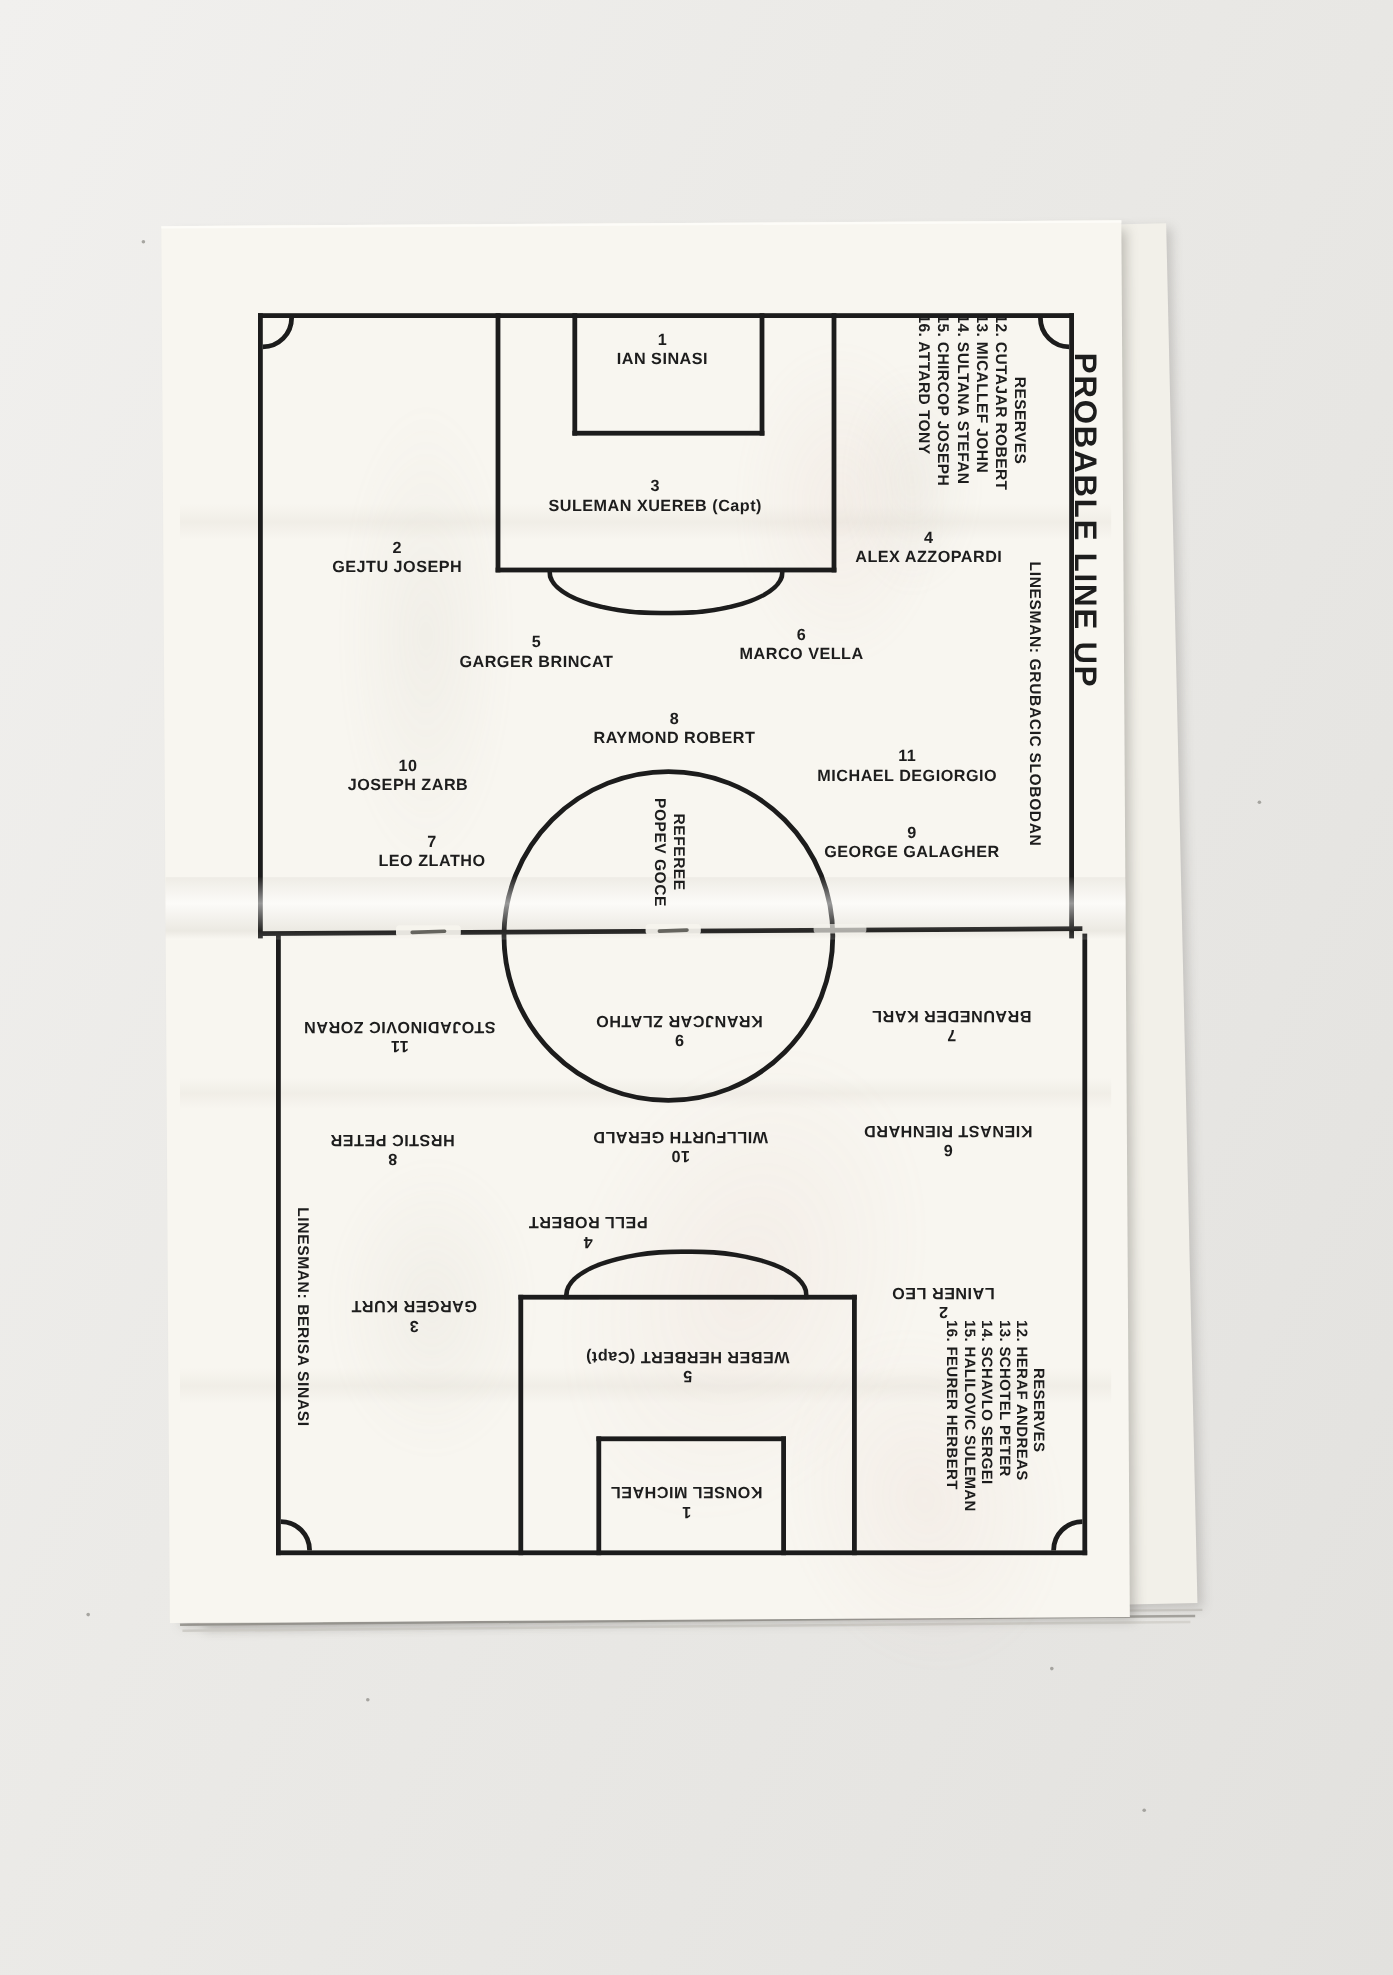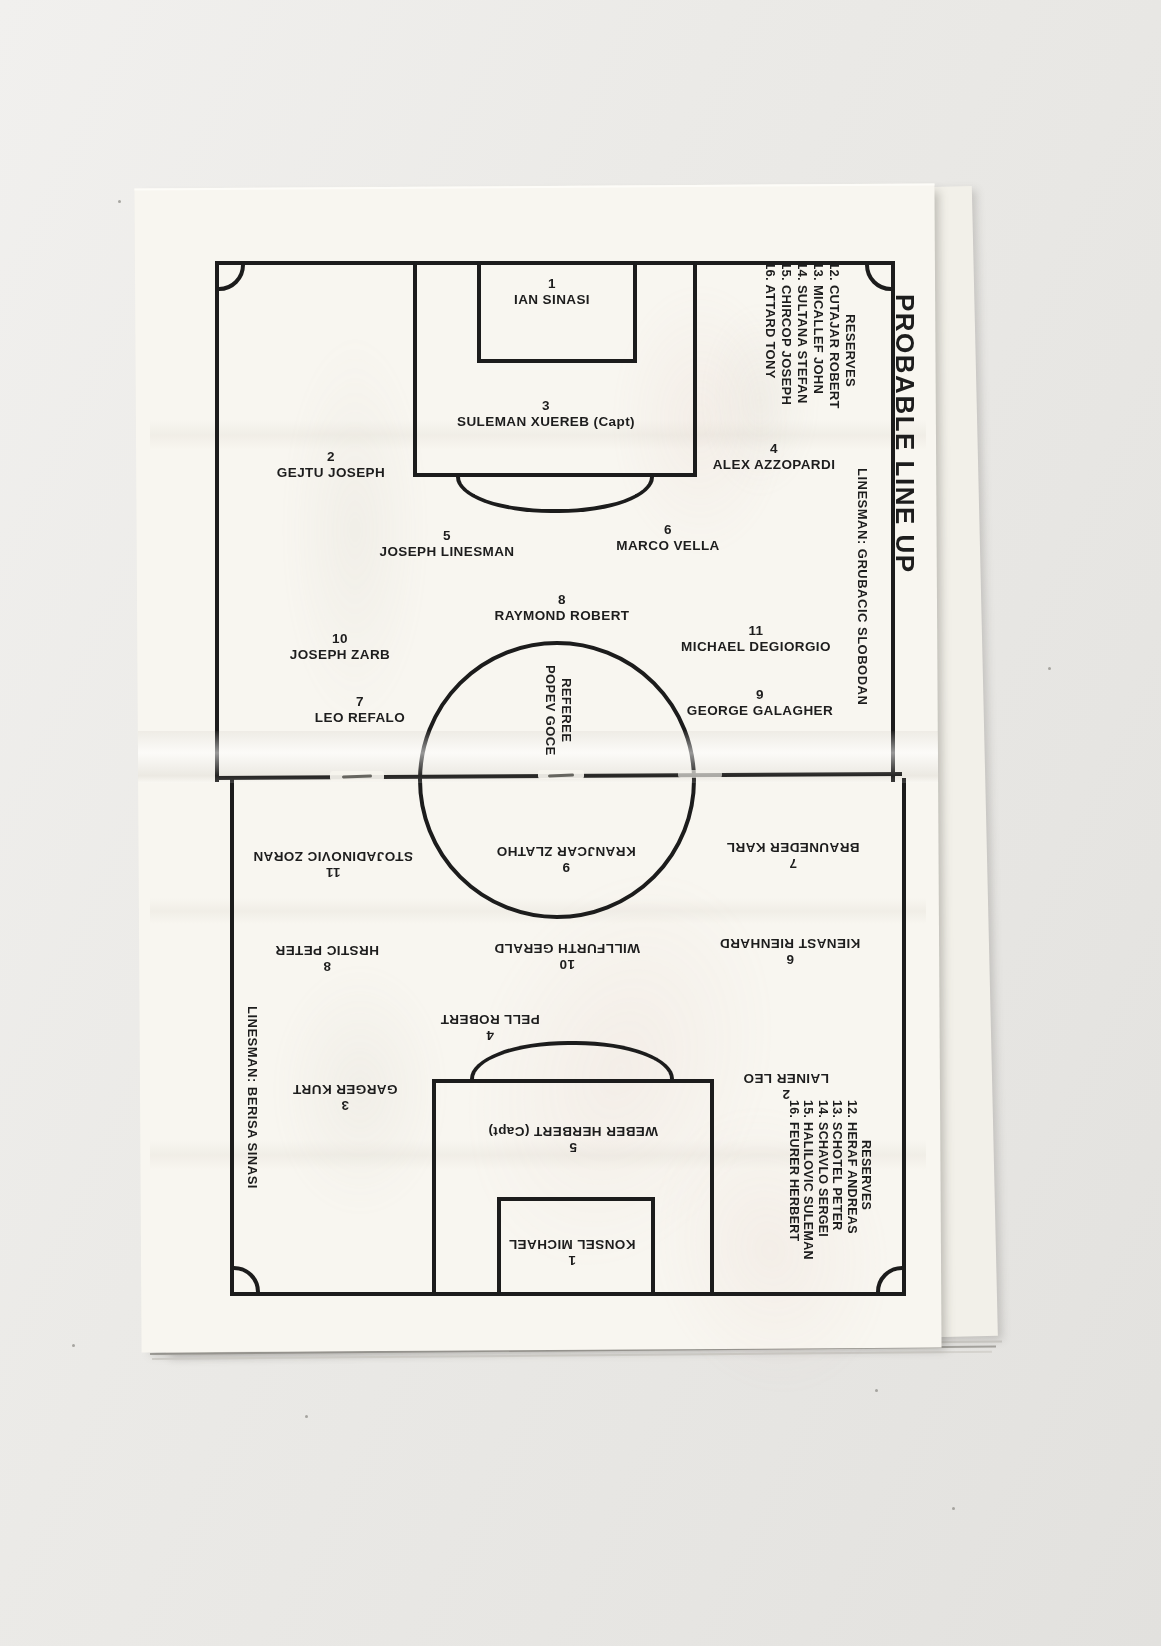--- a/index.html
+++ b/index.html
@@ -137,26 +137,26 @@
       </div>
     <div class="vtext" id="referee">
       <div>REFEREE</div>
       <div>POPEV GOCE</div>
     </div>
     <div id="home-players">
         <div class="player" style="left: 552px; top: 291px;"><span class="num">1</span><span class="pname">IAN SINASI</span></div>
         <div class="player" style="left: 546px; top: 413px;"><span class="num">3</span><span class="pname">SULEMAN XUEREB (Capt)</span></div>
         <div class="player" style="left: 331px; top: 464px;"><span class="num">2</span><span class="pname">GEJTU JOSEPH</span></div>
         <div class="player" style="left: 774px; top: 456px;"><span class="num">4</span><span class="pname">ALEX AZZOPARDI</span></div>
-        <div class="player" style="left: 447px; top: 543px;"><span class="num">5</span><span class="pname">JOSEPH LINESMAN</span></div>
+        <div class="player" style="left: 447px; top: 543px;"><span class="num">5</span><span class="pname">GARGER BRINCAT</span></div>
         <div class="player" style="left: 668px; top: 537px;"><span class="num">6</span><span class="pname">MARCO VELLA</span></div>
         <div class="player" style="left: 562px; top: 607px;"><span class="num">8</span><span class="pname">RAYMOND ROBERT</span></div>
         <div class="player" style="left: 340px; top: 646px;"><span class="num">10</span><span class="pname">JOSEPH ZARB</span></div>
         <div class="player" style="left: 756px; top: 638px;"><span class="num">11</span><span class="pname">MICHAEL DEGIORGIO</span></div>
-        <div class="player" style="left: 360px; top: 709px;"><span class="num">7</span><span class="pname">LEO REFALO</span></div>
+        <div class="player" style="left: 360px; top: 709px;"><span class="num">7</span><span class="pname">LEO ZLATHO</span></div>
         <div class="player" style="left: 760px; top: 702px;"><span class="num">9</span><span class="pname">GEORGE GALAGHER</span></div>
       </div>
     <div id="away-players">
         <div class="player flipped" style="left: 566px; top: 859px;"><span class="num">9</span><span class="pname">KRANJCAR ZLATHO</span></div>
         <div class="player flipped" style="left: 333px; top: 864px;"><span class="num">11</span><span class="pname">STOJADINOVIC ZORAN</span></div>
         <div class="player flipped" style="left: 793px; top: 855px;"><span class="num">7</span><span class="pname">BRAUNEDER KARL</span></div>
         <div class="player flipped" style="left: 327px; top: 958px;"><span class="num">8</span><span class="pname">HRSTIC PETER</span></div>
         <div class="player flipped" style="left: 567px; top: 956px;"><span class="num">10</span><span class="pname">WILLFURTH GERALD</span></div>
         <div class="player flipped" style="left: 790px; top: 951px;"><span class="num">6</span><span class="pname">KIENAST RIENHARD</span></div>
         <div class="player flipped" style="left: 490px; top: 1027px;"><span class="num">4</span><span class="pname">PELL ROBERT</span></div>

